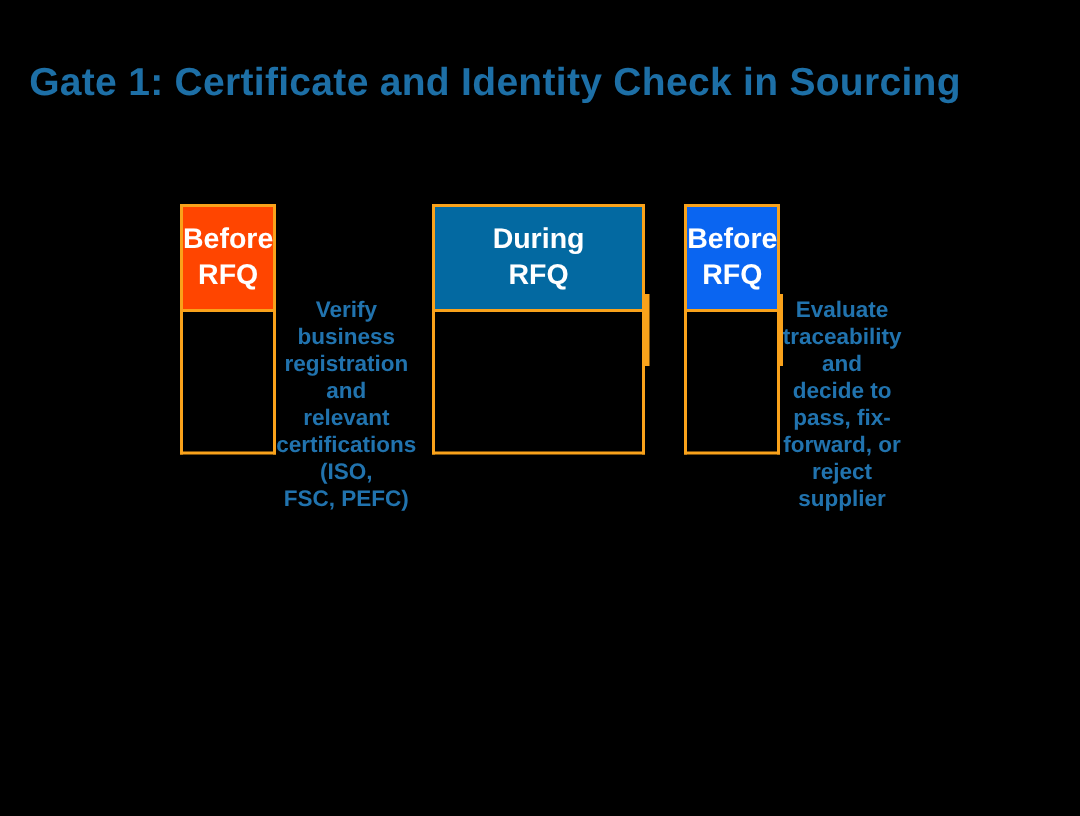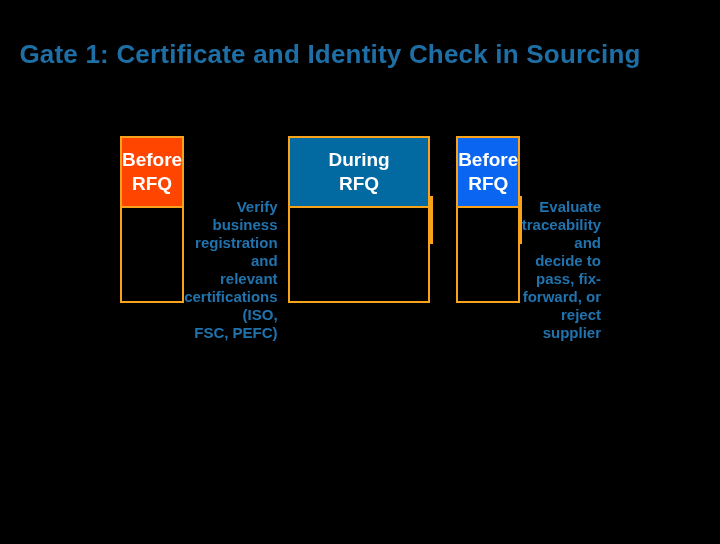--- a/index.html
+++ b/index.html
@@ -66,21 +66,21 @@
     background: transparent;
   }
   .connector {
     width: 3px;
     height: 48px;
     background: var(--border, #F9A21B);
   }
   .description {
     margin-top: 101px;
     width: 176px;
-    text-align: right;
+    text-align: center;
     white-space: pre-line;
     font-weight: 600;
     font-size: 15px;
     line-height: 18px;
     color: var(--description-text, #2173AE);
   }
 </style>
 </head>
 <body>
 

